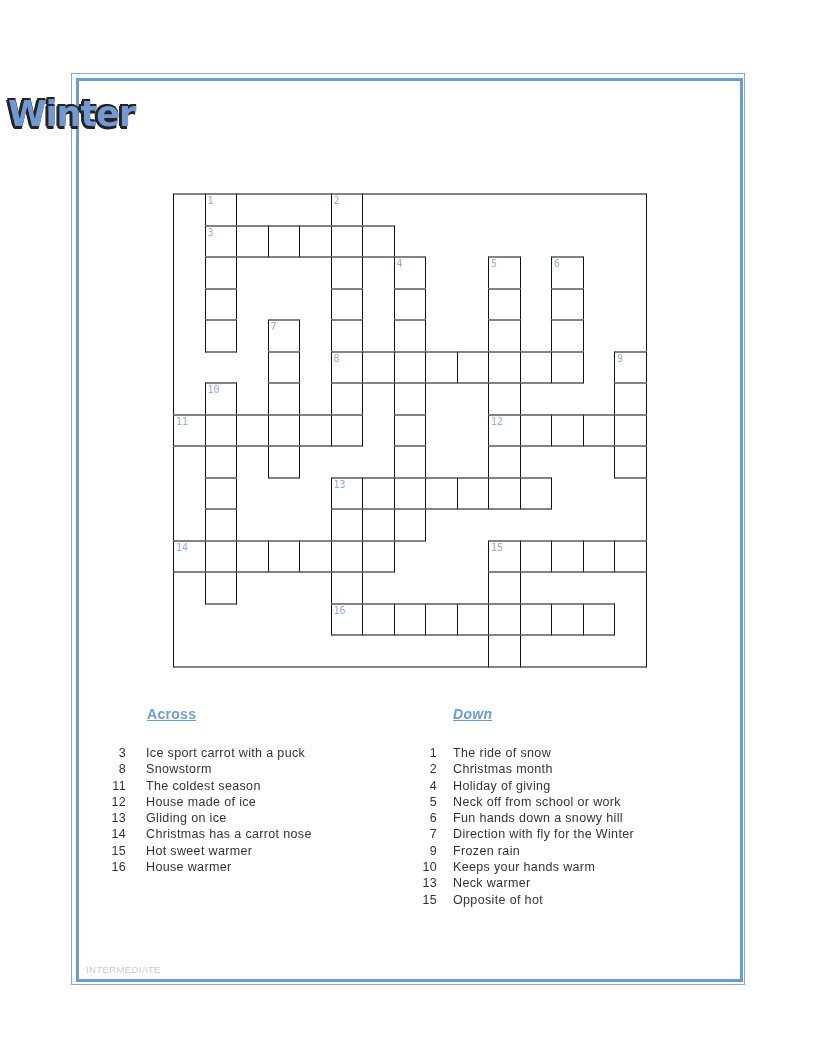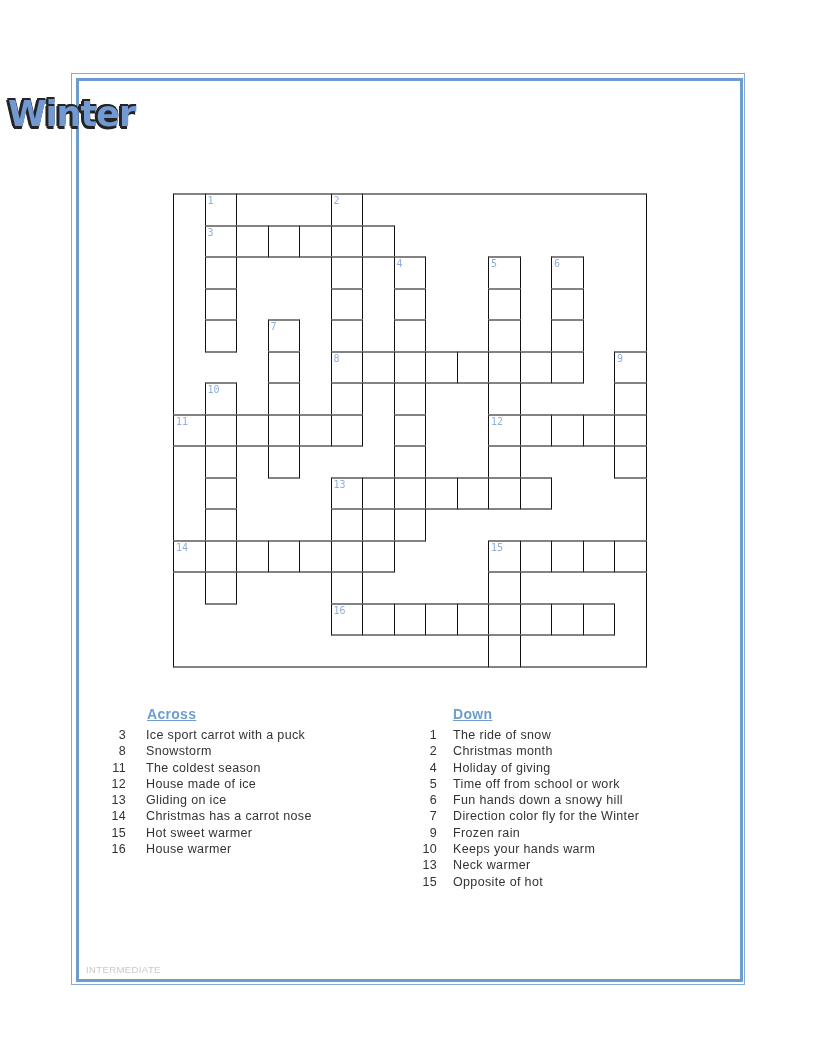--- a/index.html
+++ b/index.html
@@ -39,24 +39,24 @@
     display:block;padding:1px 0 0 2px;
     font-family:"DejaVu Sans Mono","Liberation Mono",monospace;
     font-size:10px;line-height:10px;color:#8faedb;
   }
   
   .clue-col{position:absolute;top:706px;}
   .clue-col.across{left:100px;}
   .clue-col.down{left:411px;}
   .clue-header{
     font-size:14px;font-weight:bold;text-decoration:underline;
-    color:#6d9cce;letter-spacing:.3px;line-height:16px;margin-bottom:5px;
+    color:#6d9cce;letter-spacing:.3px;line-height:16px;margin-bottom:23px;
   }
   .across .clue-header{margin-left:47px;}
-  .down .clue-header{margin-left:42px;}
+  .down .clue-header{margin-left:42px;font-style:italic;}
   .clue-row{display:flex;line-height:16.3px;font-size:12.5px;color:#333;letter-spacing:.35px;}
   .clue-num{width:26px;text-align:right;flex:0 0 26px;}
   .across .clue-num{margin-right:20px;}
   .down .clue-num{margin-right:16px;}
   .clue-text{white-space:nowrap;}
   
   .difficulty{
     position:absolute;left:86px;top:964px;font-size:9.5px;letter-spacing:.4px;
     color:#c9c9c9;
   }
@@ -249,29 +249,29 @@
       <div class="clue-row">
         <span class="clue-num">2</span>
         <span class="clue-text">Christmas month</span>
       </div>
       <div class="clue-row">
         <span class="clue-num">4</span>
         <span class="clue-text">Holiday of giving</span>
       </div>
       <div class="clue-row">
         <span class="clue-num">5</span>
-        <span class="clue-text">Time off from school or work</span>
+        <span class="clue-text">Neck off from school or work</span>
       </div>
       <div class="clue-row">
         <span class="clue-num">6</span>
         <span class="clue-text">Fun hands down a snowy hill</span>
       </div>
       <div class="clue-row">
         <span class="clue-num">7</span>
-        <span class="clue-text">Direction color fly for the Winter</span>
+        <span class="clue-text">Direction with fly for the Winter</span>
       </div>
       <div class="clue-row">
         <span class="clue-num">9</span>
         <span class="clue-text">Frozen rain</span>
       </div>
       <div class="clue-row">
         <span class="clue-num">10</span>
         <span class="clue-text">Keeps your hands warm</span>
       </div>
       <div class="clue-row">

